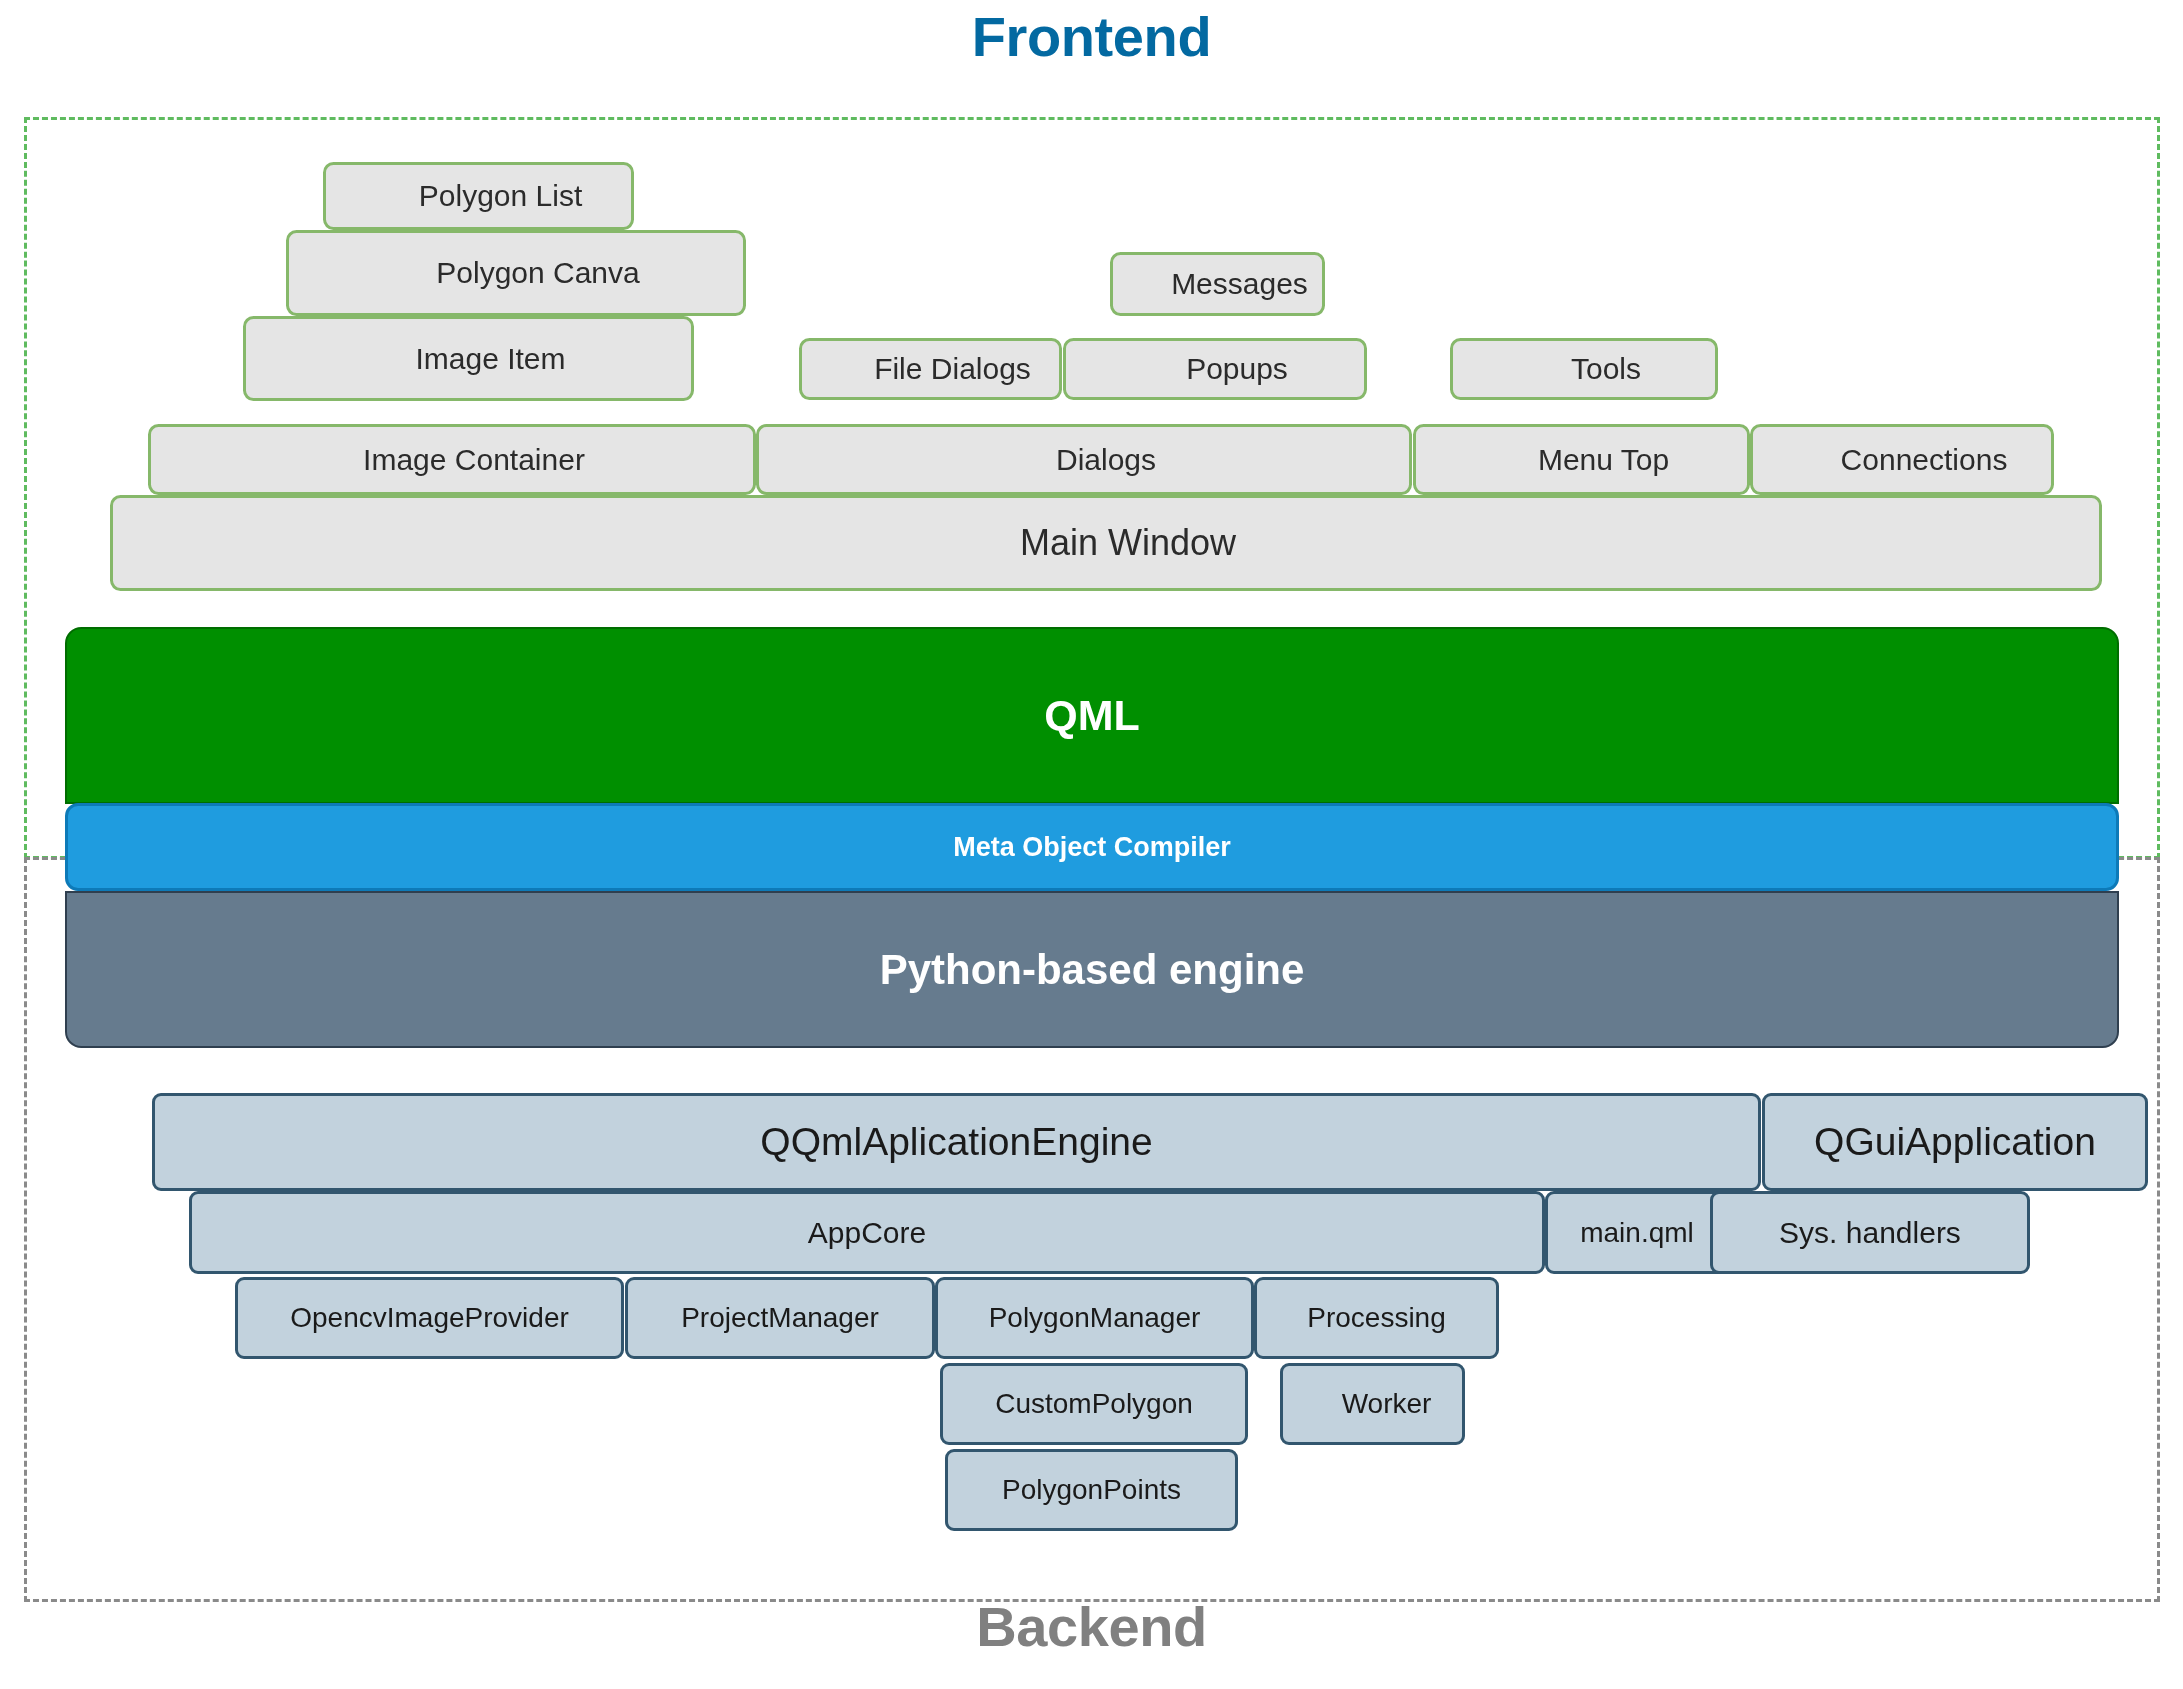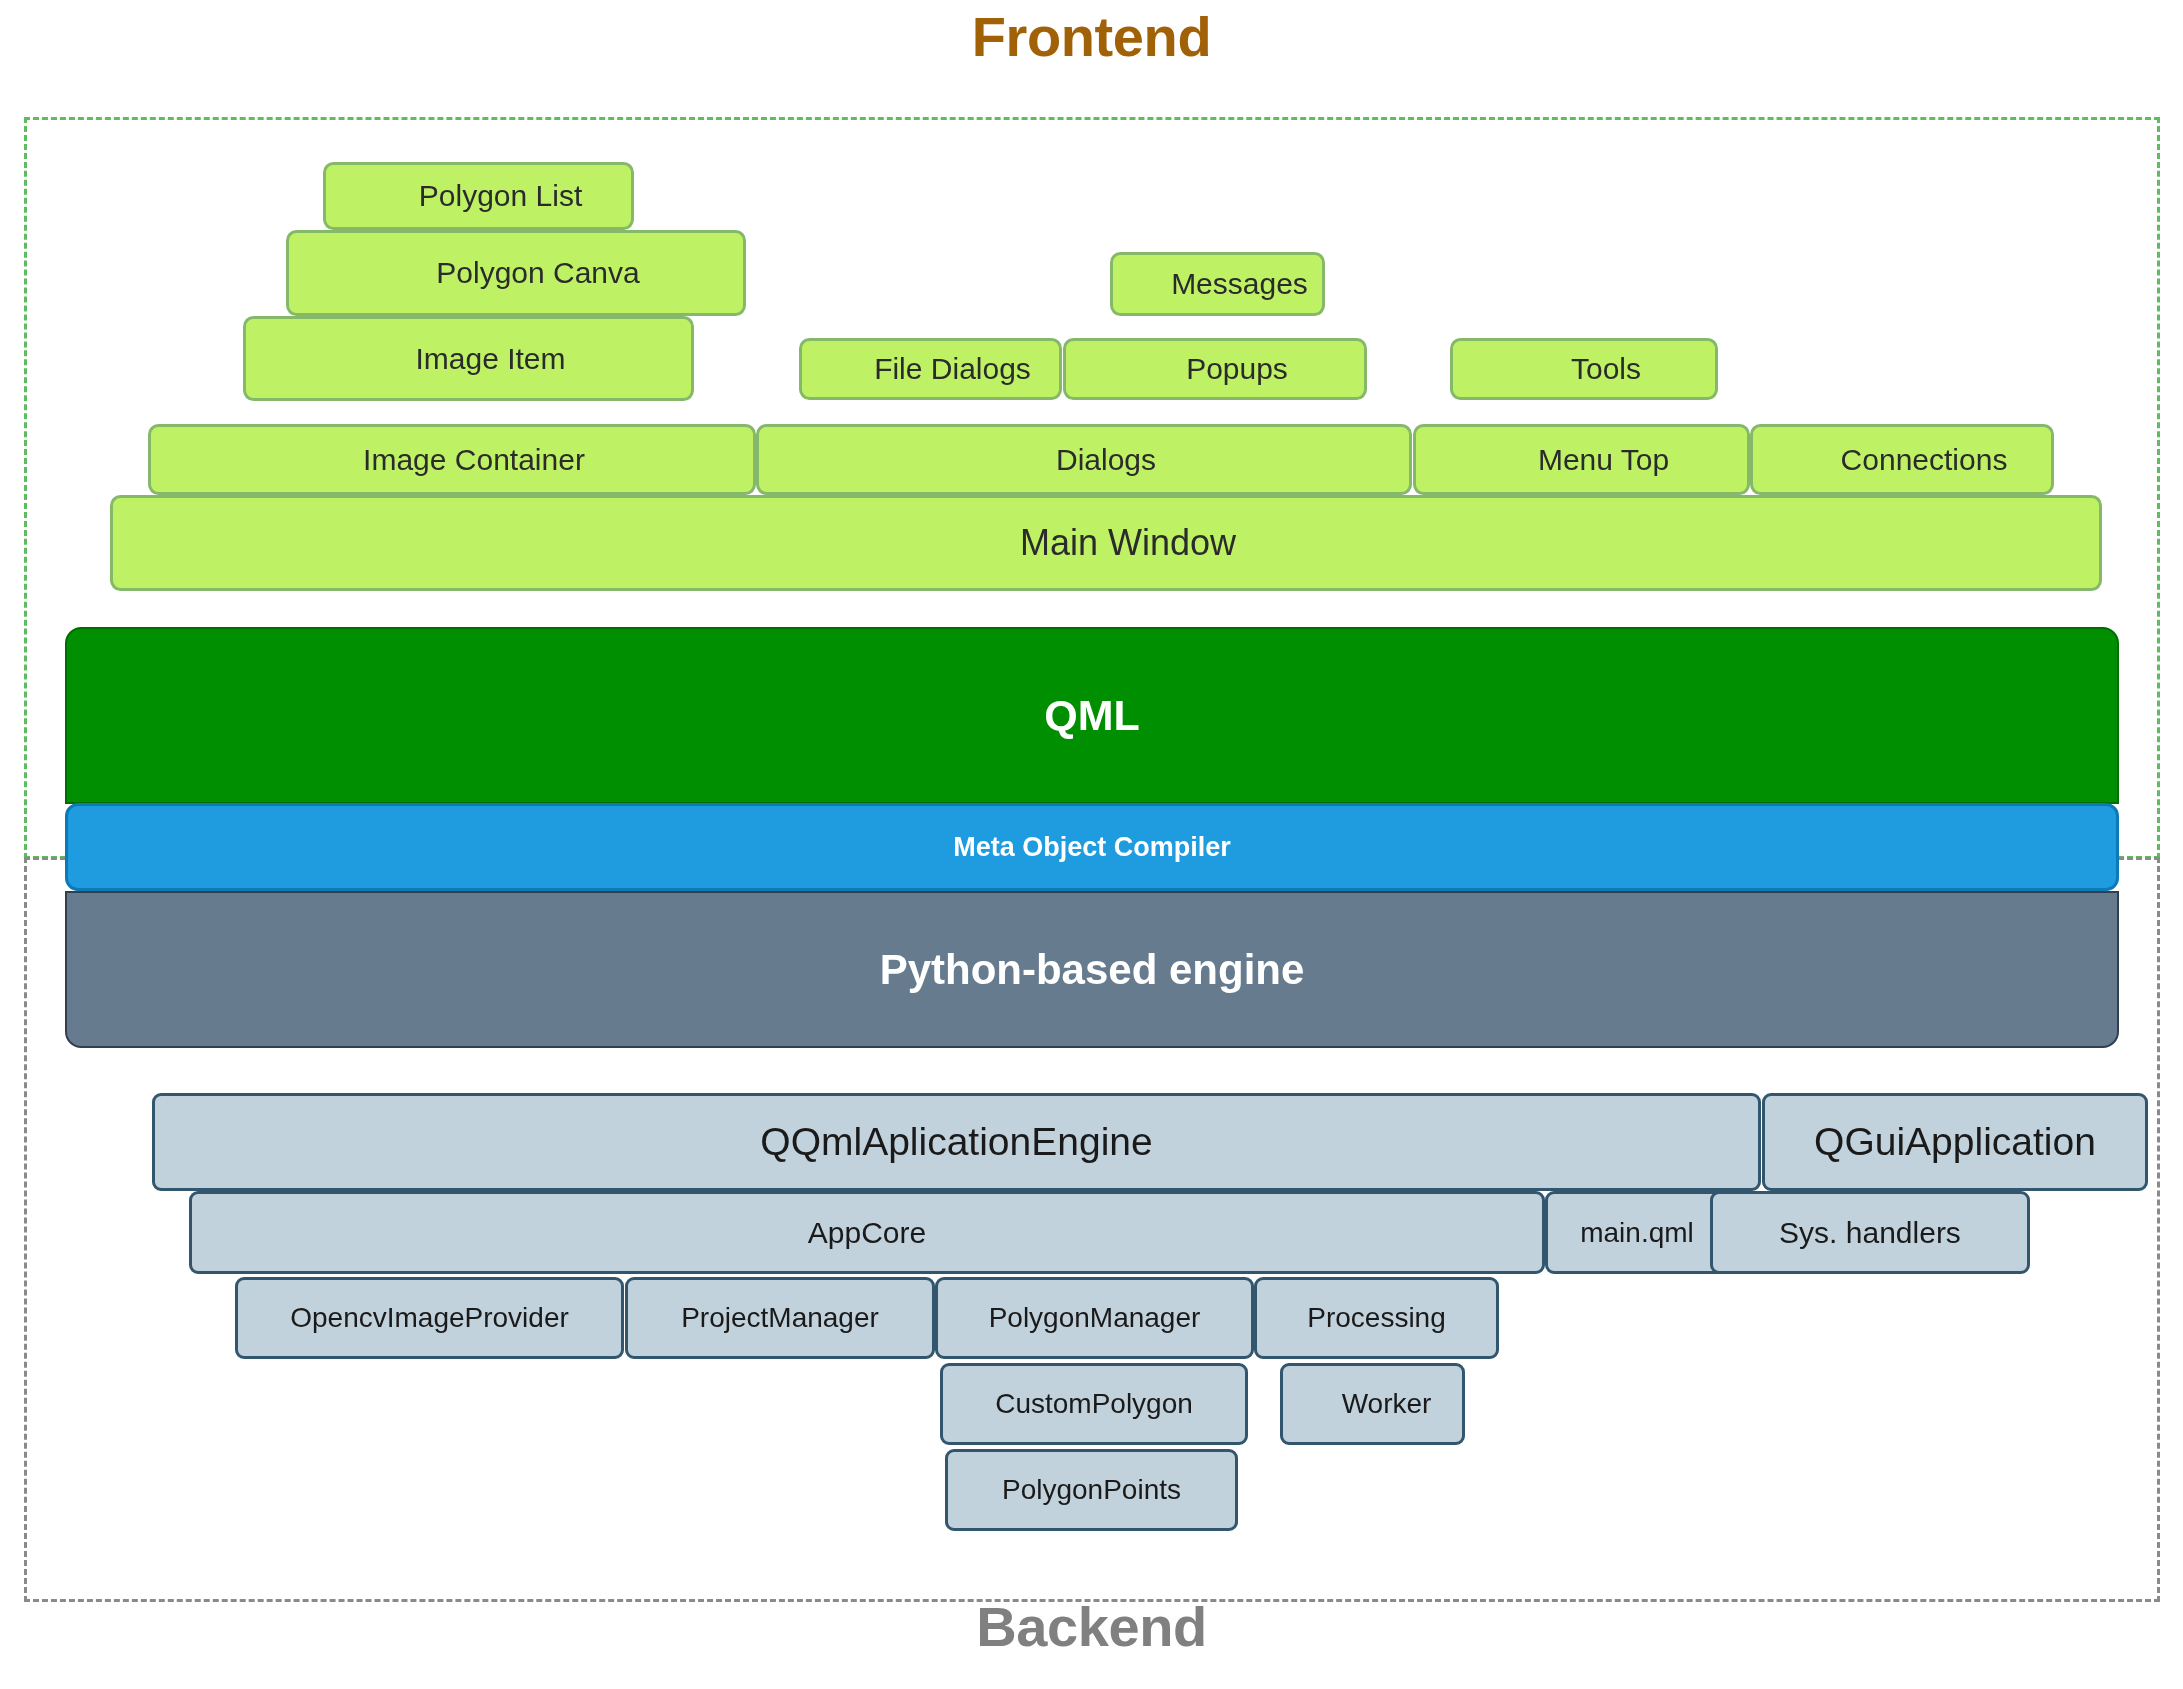--- a/index.html
+++ b/index.html
@@ -7,21 +7,21 @@
   body{
     width:2183px;height:1689px;position:relative;overflow:hidden;
     font-family:"Liberation Sans","DejaVu Sans",sans-serif;
   }
 
   
   .section-title{
     position:absolute;left:0;width:2183px;text-align:center;
     font-weight:bold;letter-spacing:-0.4px;
   }
-  #frontend-title{top:4.4px;font-size:56px;color:#a16207;}
+  #frontend-title{top:4.4px;font-size:56px;color:#0369a1;}
   #backend-title{top:1594px;font-size:56px;color:#808080;}
 
   
   .dashed-region{position:absolute;box-sizing:border-box;background:transparent;}
   #frontend-region{
     left:24px;top:117px;width:2136px;height:742px;
     border:3.7px dashed #5fbb5f;
   }
   #backend-region{
     left:24px;top:857px;width:2136px;height:745px;
@@ -30,21 +30,21 @@
 
   
   .box{
     position:absolute;box-sizing:border-box;
     display:flex;align-items:center;justify-content:center;
     text-align:center;white-space:nowrap;overflow:hidden;
   }
 
   
   .gbox{
-    background:#bef264;
+    background:#e5e5e5;
     border:3px solid #86b86a;
     border-radius:10.4px;
     color:#2b2b2b;
     font-size:30px;
     padding-left:44px;
   }
   .gbox.big{font-size:36px;}
 
   
   .band{

